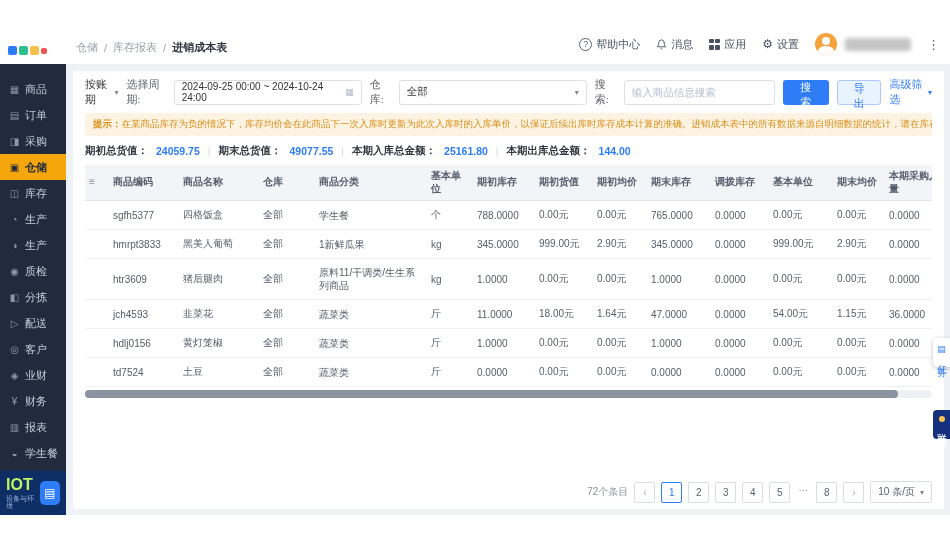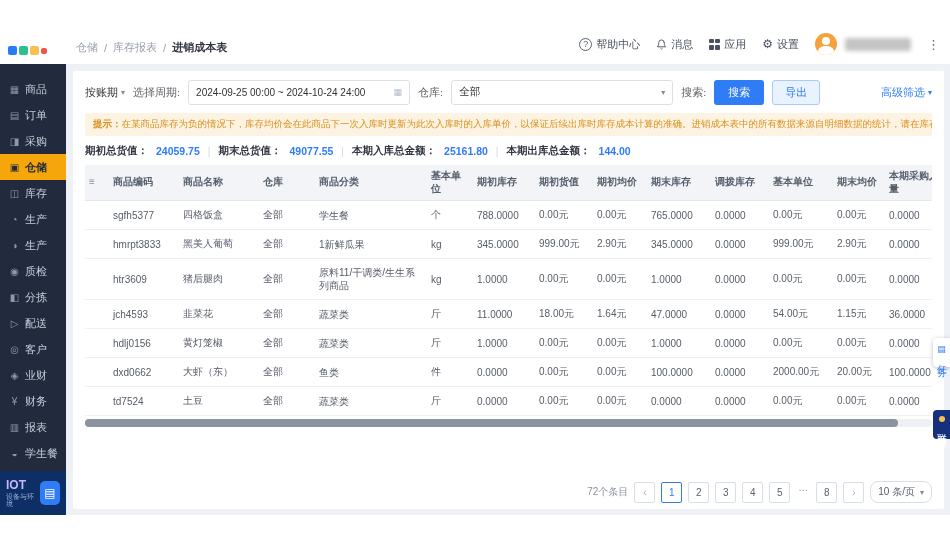--- a/index.html
+++ b/index.html
@@ -27,21 +27,21 @@
 
   
   .body-row { display:flex; height:451px; }
   .sidebar { width:66px; background:#212b3d; display:flex; flex-direction:column; padding-top:12px; flex-shrink:0; }
   .side-item { height:26px; display:flex; align-items:center; gap:5px; padding-left:9px; color:#c6cdd9; font-size:11px; cursor:pointer; flex-shrink:0; }
   .side-item .si-icon { font-size:10px; width:11px; color:#8f98a8; text-align:center; }
   .side-item.active { background:#f5a60a; color:#222b3c; font-weight:bold; }
   .side-item.active .si-icon { color:#222b3c; }
   .iot { margin-top:auto; background:#0d2f66; height:44px; display:flex; align-items:center; padding:0 6px; gap:4px; }
   .iot-text { display:flex; flex-direction:column; gap:2px; }
-  .iot-title { color:#c4b5fd; font-size:12px; font-weight:bold; line-height:1; }
+  .iot-title { color:#bef264; font-size:16px; font-weight:bold; line-height:1; }
   .iot-sub { color:#9fb3d9; font-size:7px; line-height:1; }
   .iot-icon { margin-left:auto; width:24px; height:24px; background:#2e7cf6; border-radius:5px; color:#fff; font-size:12px; display:flex; align-items:center; justify-content:center; }
 
   .main { flex:1; background:#eef1f5; padding:7px 6px 6px 7px; overflow:hidden; }
   .panel { background:#fff; height:100%; display:flex; flex-direction:column; padding:0 12px; border-radius:2px; overflow:hidden; }
 
   
   .filter-row { display:flex; align-items:center; gap:8px; height:42px; font-size:11px; color:#333; flex-shrink:0; }
   .dropdown-lite { display:flex; align-items:center; gap:3px; cursor:pointer; }
   .caret { font-size:8px; color:#888; }
@@ -73,21 +73,21 @@
   .col-settings-ic { color:#8a92a0; font-size:10px; cursor:pointer; }
 
   
   .h-scroll { height:8px; background:#eef0f3; border-radius:4px; margin:3px 0 0; position:relative; flex-shrink:0; }
   .h-thumb { position:absolute; left:0; top:0; height:8px; width:96%; background:#8b93a1; border-radius:4px; cursor:pointer; }
   .pager { display:flex; align-items:center; justify-content:flex-end; gap:6px; padding:9px 0 6px; font-size:10px; color:#8b919c; margin-top:auto; flex-shrink:0; }
   .page-btn { min-width:21px; height:21px; border:1px solid #d9dde4; border-radius:2px; background:#fff; display:flex; align-items:center; justify-content:center; color:#5a6270; font-size:10px; cursor:pointer; padding:0 3px; }
   .page-btn.current { border-color:#2e7cf6; color:#2e7cf6; }
   .page-btn.arrow { color:#aab0ba; }
   .page-ellipsis { color:#8b919c; padding:0 2px; }
-  .size-select { height:22px; border:1px solid #d9dde4; border-radius:8px; display:flex; align-items:center; gap:5px; padding:0 7px; color:#5a6270; cursor:pointer; background:#fff; }
+  .size-select { height:22px; border:1px solid #d9dde4; border-radius:2px; display:flex; align-items:center; gap:5px; padding:0 7px; color:#5a6270; cursor:pointer; background:#fff; }
 
   
   .float-tab { position:absolute; right:0; width:17px; border-radius:4px 0 0 4px; display:flex; flex-direction:column; align-items:center; padding:6px 0; gap:3px; font-size:10px; cursor:pointer; }
   .tab-tasks { top:338px; background:#fff; color:#2e7cf6; box-shadow:0 1px 4px rgba(0,0,0,.25); }
   .tab-service { top:410px; background:#15317e; color:#fff; }
   .v-text { writing-mode:vertical-rl; letter-spacing:2px; }
   .dot { width:6px; height:6px; border-radius:50%; background:#f6c14d; }
   .tab-ic { font-size:9px; }
 </style>
 </head>
@@ -226,20 +226,21 @@
           <div class="date-input">
             <span>2024-09-25 00:00 ~ 2024-10-24 24:00</span>
             <span class="cal-ic">▦</span>
           </div>
           <span class="f-label">仓库:</span>
           <div class="select">
             <span>全部</span>
             <span class="caret">▾</span>
           </div>
           <span class="f-label">搜索:</span>
+          <input class="search-input" type="text" placeholder="输入商品信息搜索" style="">
           <button class="btn-primary">搜索</button>
           <button class="btn-plain">导出</button>
           <div class="adv">
             <span>高级筛选</span>
             <span class="caret">▾</span>
           </div>
         </div>
 
         <div class="notice">
           <b>提示：</b><span>在某商品库存为负的情况下，库存均价会在此商品下一次入库时更新为此次入库时的入库单价，以保证后续出库时库存成本计算的准确。进销成本表中的所有数据来源自明细数据的统计，请在库存为负的情况下及时盘点库存，否则会出现进销成本不准确的情况。</span>
@@ -371,36 +372,20 @@
                   <td>0.00元</td>
                   <td>0.00元</td>
                   <td>1.0000</td>
                   <td>0.0000</td>
                   <td>0.00元</td>
                   <td>0.00元</td>
                   <td>0.0000</td>
                 </tr>
                 <tr>
                   <td></td>
-                  <td>dxd0662</td>
-                  <td>大虾（东）</td>
-                  <td>全部</td>
-                  <td class="wrap">鱼类</td>
-                  <td>件</td>
-                  <td>0.0000</td>
-                  <td>0.00元</td>
-                  <td>0.00元</td>
-                  <td>100.0000</td>
-                  <td>0.0000</td>
-                  <td>2000.00元</td>
-                  <td>20.00元</td>
-                  <td>100.0000</td>
-                </tr>
-                <tr>
-                  <td></td>
                   <td>td7524</td>
                   <td>土豆</td>
                   <td>全部</td>
                   <td class="wrap">蔬菜类</td>
                   <td>斤</td>
                   <td>0.0000</td>
                   <td>0.00元</td>
                   <td>0.00元</td>
                   <td>0.0000</td>
                   <td>0.0000</td>

